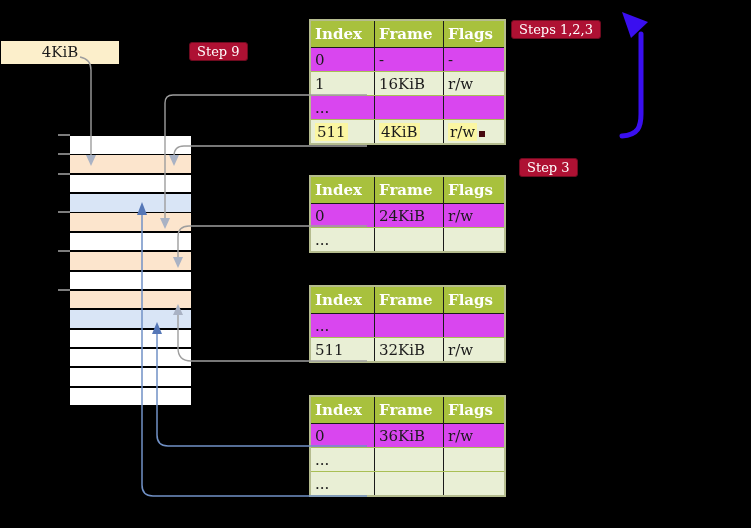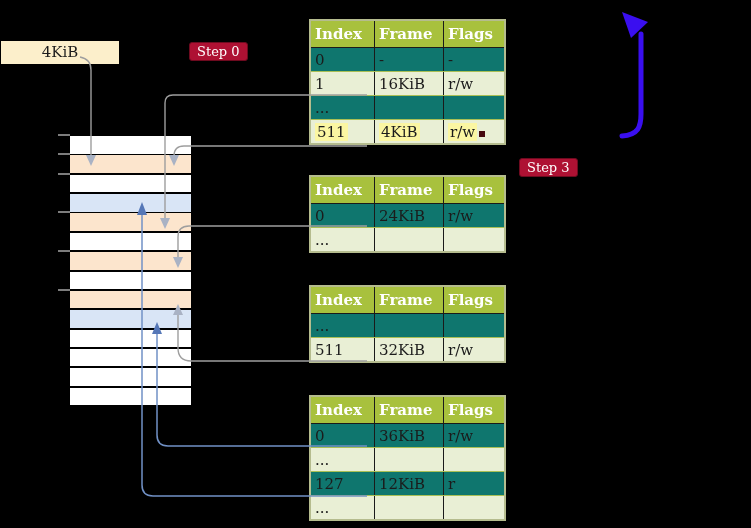--- a/index.html
+++ b/index.html
@@ -14,21 +14,21 @@
   .badge{position:absolute;height:17px;line-height:17px;font-size:13px;color:#fff;
     padding:0 7px;border-radius:3px;white-space:nowrap;}
   .badge.red{background:#ae1133;border:1px solid #6e0a1f;}
   .badge.blue{background:#3a0ff0;border:1px solid #2508a8;}
   #badge-step0{left:189px;top:42px;}
   #badge-steps123{left:511px;top:20px;}
   #badge-steps1234{left:648px;top:19px;}
   #badge-step4{left:519px;top:158px;}
 
   
-  .ptable{position:absolute;left:309px;border:2px solid #b5bc8e;background:#0f766e;}
+  .ptable{position:absolute;left:309px;border:2px solid #b5bc8e;background:#d946ef;}
   .ptable table{border-collapse:collapse;font-size:15px;color:#1b1b1b;}
   .ptable th{background:#a8c13d;color:#fff;font-weight:bold;text-align:left;
     padding:2px 4px;height:22px;border-right:1.5px solid #1a1a1a;border-bottom:1.5px solid #1a1a1a;}
   .ptable th:last-child{border-right:none;margin-left:30px;}
   .ptable td{height:21px;padding:1px 4px;border-right:1.5px solid #1a1a1a;border-bottom:1px solid #a9bf55;
     vertical-align:middle;}
   .ptable td:last-child{border-right:none;}
   .ptable tr:last-child td{border-bottom:none;}
   .ptable tr.g td{background:#e9efd5;}
   .col-index{width:55px;} .col-frame{width:60px;} .col-flags{width:52px;}
@@ -45,21 +45,22 @@
   
   #overlay{position:absolute;left:0;top:0;z-index:50;pointer-events:none;}
 </style>
 </head>
 <body>
 
 <div id="canvas">
 
   <div class="frame-label">4KiB</div>
 
-  <div class="badge red" id="badge-step0">Step 0</div>
+  <div class="badge red" id="badge-step0">Step 9</div>
+  <div class="badge red" id="badge-steps123">Steps 1,2,3</div>
   <div class="badge red" id="badge-step4">Step 3</div>
 
   <div class="ptable" id="t1">
     <table>
       <thead>
           <tr>
         <th class="col-index">Index</th>
         <th class="col-frame">Frame</th>
         <th class="col-flags">Flags</th>
       </tr>
@@ -149,25 +150,20 @@
       <tbody>
         <tr>
           <td>0</td>
           <td>36KiB</td>
           <td>r/w</td>
         </tr>
         <tr class="g">
           <td>...</td>
           <td></td>
           <td></td>
-        </tr>
-        <tr>
-          <td>127</td>
-          <td>12KiB</td>
-          <td>r</td>
         </tr>
         <tr class="g">
           <td>...</td>
           <td></td>
           <td></td>
         </tr>
       </tbody>
     </table>
   </div>
 

